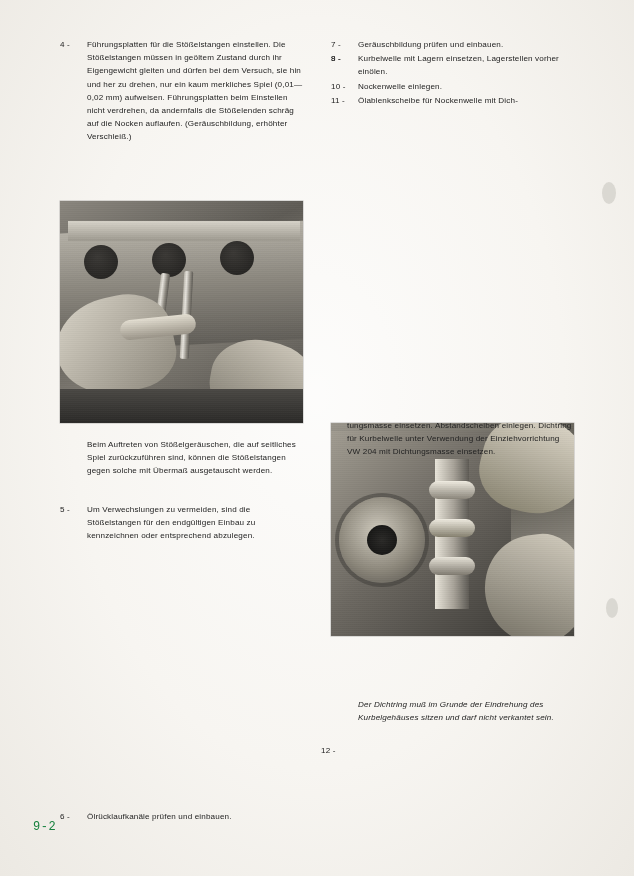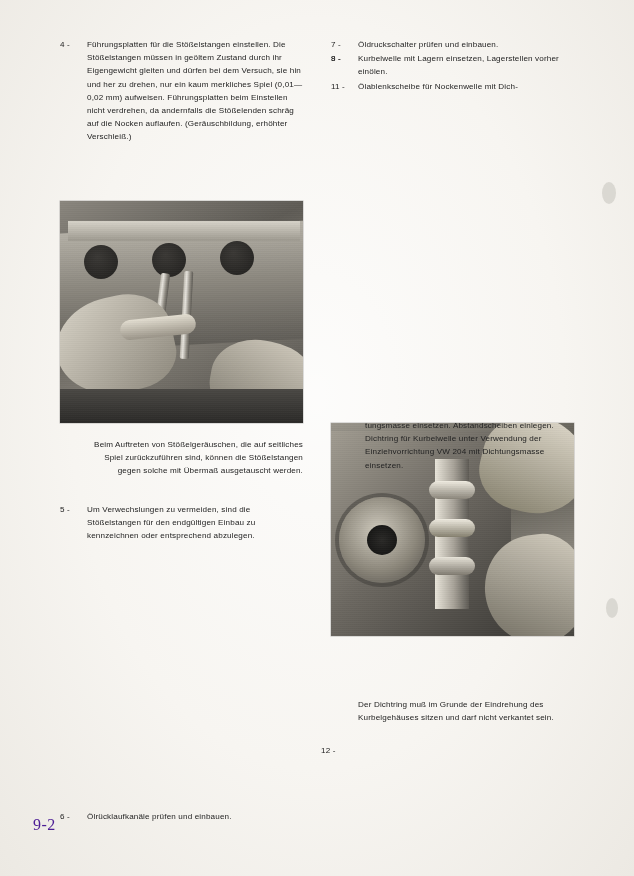--- a/index.html
+++ b/index.html
@@ -75,24 +75,24 @@
     inset: 0;
     opacity: 0.35;
     background-image:
       repeating-linear-gradient(0deg, rgba(255,255,255,0.05) 0 1px, rgba(0,0,0,0.05) 1px 2px);
     pointer-events: none;
   }
   .folio {
     position: absolute;
     left: 33px;
     bottom: 42px;
-    font-size: 16px;
+    font-size: 12px;
     letter-spacing: 0.5px;
-    color: #4c1d95;
-    font-family: Liberation Serif, serif;
+    color: #15803d;
+    font-family: Liberation Mono, monospace;
   }
   .blob {
     position: absolute;
     border-radius: 50%;
     background: rgba(120,118,112,0.20);
   }
 
   
   #photo1 {
     left: 0; top: 163px; width: 243px; height: 222px;
@@ -126,32 +126,36 @@
         <span class="num">4 -</span>
         <span>Führungsplatten für die Stößelstangen einstellen. Die Stößelstangen müssen in geöltem Zustand durch ihr Eigengewicht gleiten und dürfen bei dem Versuch, sie hin und her zu drehen, nur ein kaum merkliches Spiel (0,01—0,02 mm) aufweisen. Führungsplatten beim Einstellen nicht verdrehen, da andernfalls die Stößelenden schräg auf die Nocken auflaufen. (Geräuschbildung, erhöhter Verschleiß.)</span>
       </div>
 
     </div>
 
     <div class="col col-right">
 
       <div class="txt item">
         <span class="num">7 -</span>
-        <span>Öldruckschalter prüfen und einbauen.</span>
+        <span>Geräuschbildung prüfen und einbauen.</span>
       </div>
 
       <div class="txt item">
         <span class="num">8 -</span>
       </div>
 
       <div class="txt item">
         <span class="num">9 -</span>
         <span>Kurbelwelle mit Lagern einsetzen, Lagerstellen vorher einölen.</span>
       </div>
 
+      <div class="txt item">
+        <span class="num">10 -</span>
+        <span>Nockenwelle einlegen.</span>
+      </div>
 
       <div class="txt item">
         <span class="num">11 -</span>
         <span>Ölablenkscheibe für Nockenwelle mit Dich-</span>
       </div>
 
     </div>
 
     <div class="photo col-left" id="photo1">
 
@@ -178,29 +182,29 @@
       <div class="shape" style="left:36px; top:102px; width:30px; height:30px; border-radius:50%; background:radial-gradient(circle,#2a2927,#0f0f0e);"></div>
       <div class="shape" style="left:104px; top:36px; width:34px; height:150px; background:linear-gradient(90deg,#e9e5da,#a7a298 55%,#5d5a54);"></div>
       <div class="shape" style="left:98px; top:58px; width:46px; height:18px; border-radius:9px; background:linear-gradient(180deg,#f0ece1,#8a857a);"></div>
       <div class="shape" style="left:98px; top:96px; width:46px; height:18px; border-radius:9px; background:linear-gradient(180deg,#efebe0,#85806f);"></div>
       <div class="shape" style="left:98px; top:134px; width:46px; height:18px; border-radius:9px; background:linear-gradient(180deg,#e8e4d9,#7f7a70);"></div>
       <div class="shape" style="left:150px; top:-6px; width:106px; height:96px; border-radius:45% 50% 50% 40%; background:linear-gradient(190deg,#ded8ca,#87826f); transform:rotate(14deg);"></div>
       <div class="shape" style="left:154px; top:112px; width:100px; height:108px; border-radius:50% 40% 45% 50%; background:linear-gradient(210deg,#d6d0c2,#6f6b5f); transform:rotate(-8deg);"></div>
       <div class="grain"></div>
     </div>
 
-    <div class="txt col-right" style="position:absolute; left:271px; top:381px; width:243px; padding-left:34px; box-sizing:border-box;">tungsmasse einsetzen. Abstandscheiben einlegen. Dichtring für Kurbelwelle unter Verwendung der Einziehvorrichtung VW 204 mit Dichtungsmasse einsetzen.</div>
-
-    <div class="txt col-right" style="position:absolute; left:271px; top:660px; width:243px; padding-left:27px; box-sizing:border-box;">Der Dichtring muß im Grunde der Eindrehung des Kurbelgehäuses sitzen und darf nicht verkantet sein.</div>
+    <div class="txt col-right" style="position:absolute; left:271px; top:381px; width:243px; padding-left:16px; box-sizing:border-box;">tungsmasse einsetzen. Abstandscheiben einlegen. Dichtring für Kurbelwelle unter Verwendung der Einziehvorrichtung VW 204 mit Dichtungsmasse einsetzen.</div>
+
+    <div class="txt col-right" style="position:absolute; left:271px; top:660px; width:243px; padding-left:27px; box-sizing:border-box;font-style:italic;">Der Dichtring muß im Grunde der Eindrehung des Kurbelgehäuses sitzen und darf nicht verkantet sein.</div>
 
     <div class="txt item" style="position:absolute; left:261px; top:706px; width:243px; box-sizing:border-box;">
       <span class="num">12 -</span>
     </div>
 
-    <div class="txt col-left" style="position:absolute; left:0; top:400px; width:243px; padding-left:27px; box-sizing:border-box;text-align:right;">Beim Auftreten von Stößelgeräuschen, die auf seitliches Spiel zurückzuführen sind, können die Stößelstangen gegen solche mit Übermaß ausgetauscht werden.</div>
+    <div class="txt col-left" style="position:absolute; left:0; top:400px; width:243px; padding-left:27px; box-sizing:border-box;">Beim Auftreten von Stößelgeräuschen, die auf seitliches Spiel zurückzuführen sind, können die Stößelstangen gegen solche mit Übermaß ausgetauscht werden.</div>
 
     <div class="txt item" style="position:absolute; left:0; top:465px; width:243px; box-sizing:border-box;">
       <span class="num">5 -</span>
       <span>Um Verwechslungen zu vermeiden, sind die Stößelstangen für den endgültigen Einbau zu kennzeichnen oder entsprechend abzulegen.</span>
     </div>
 
     <div class="txt item" style="position:absolute; left:0; top:772px; width:243px; box-sizing:border-box;">
       <span class="num">6 -</span>
       <span>Ölrücklaufkanäle prüfen und einbauen.</span>
     </div>

